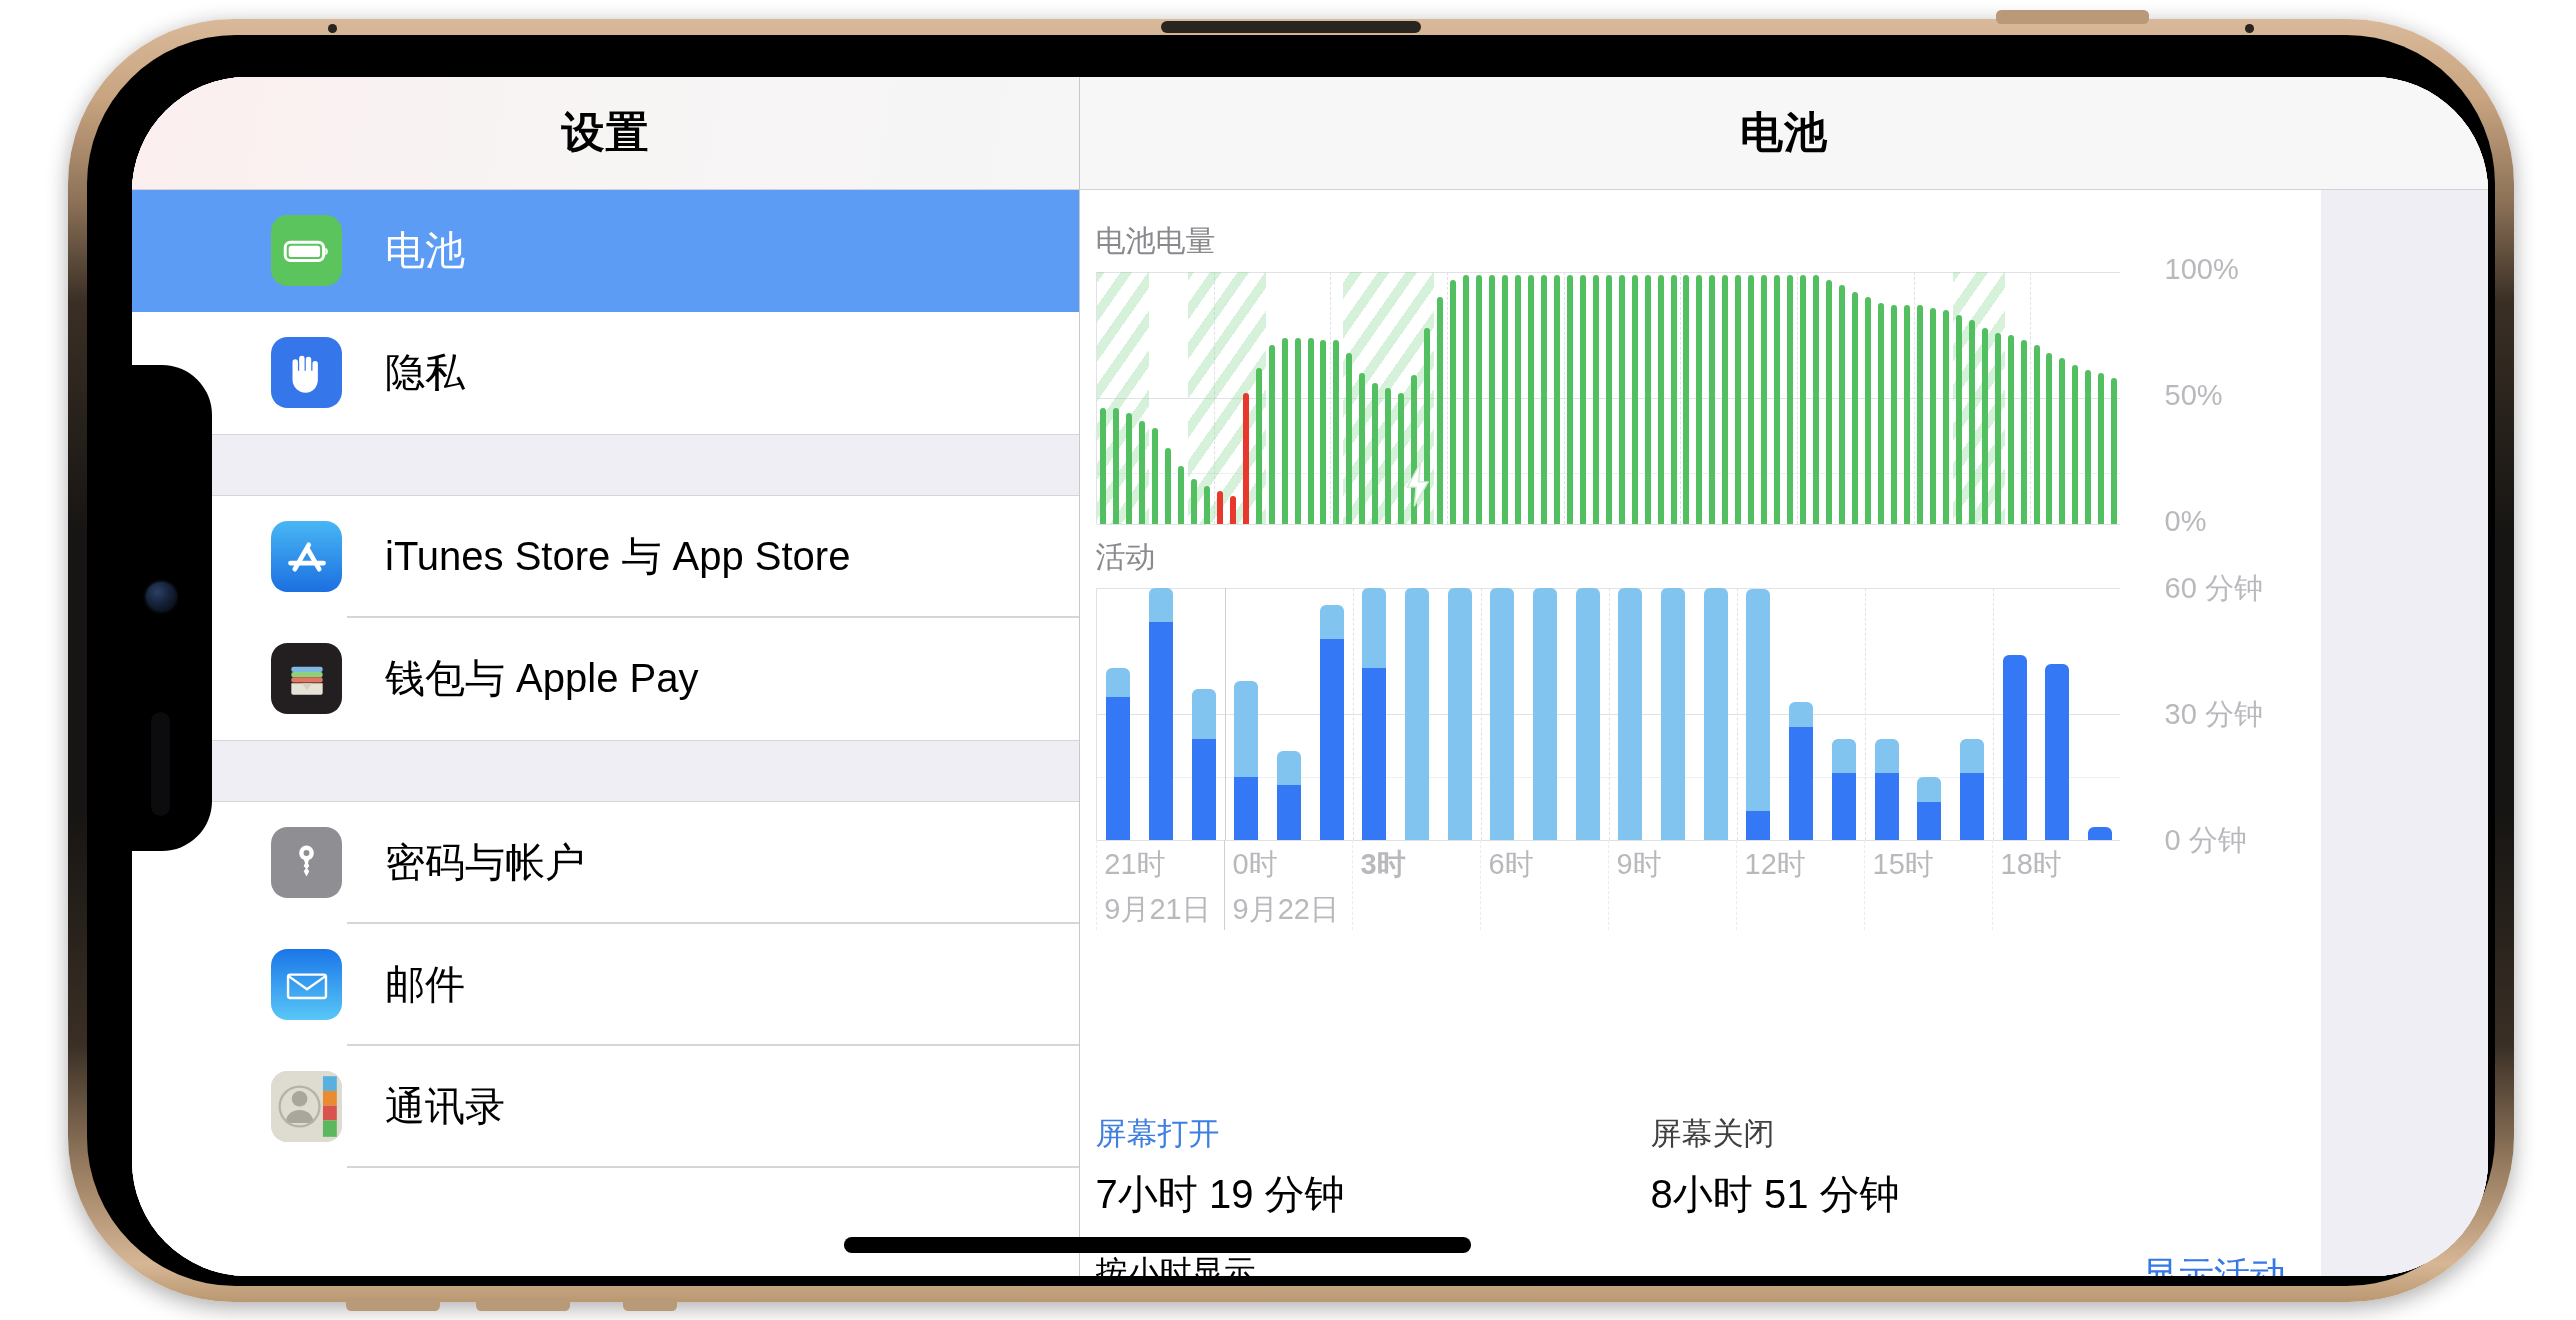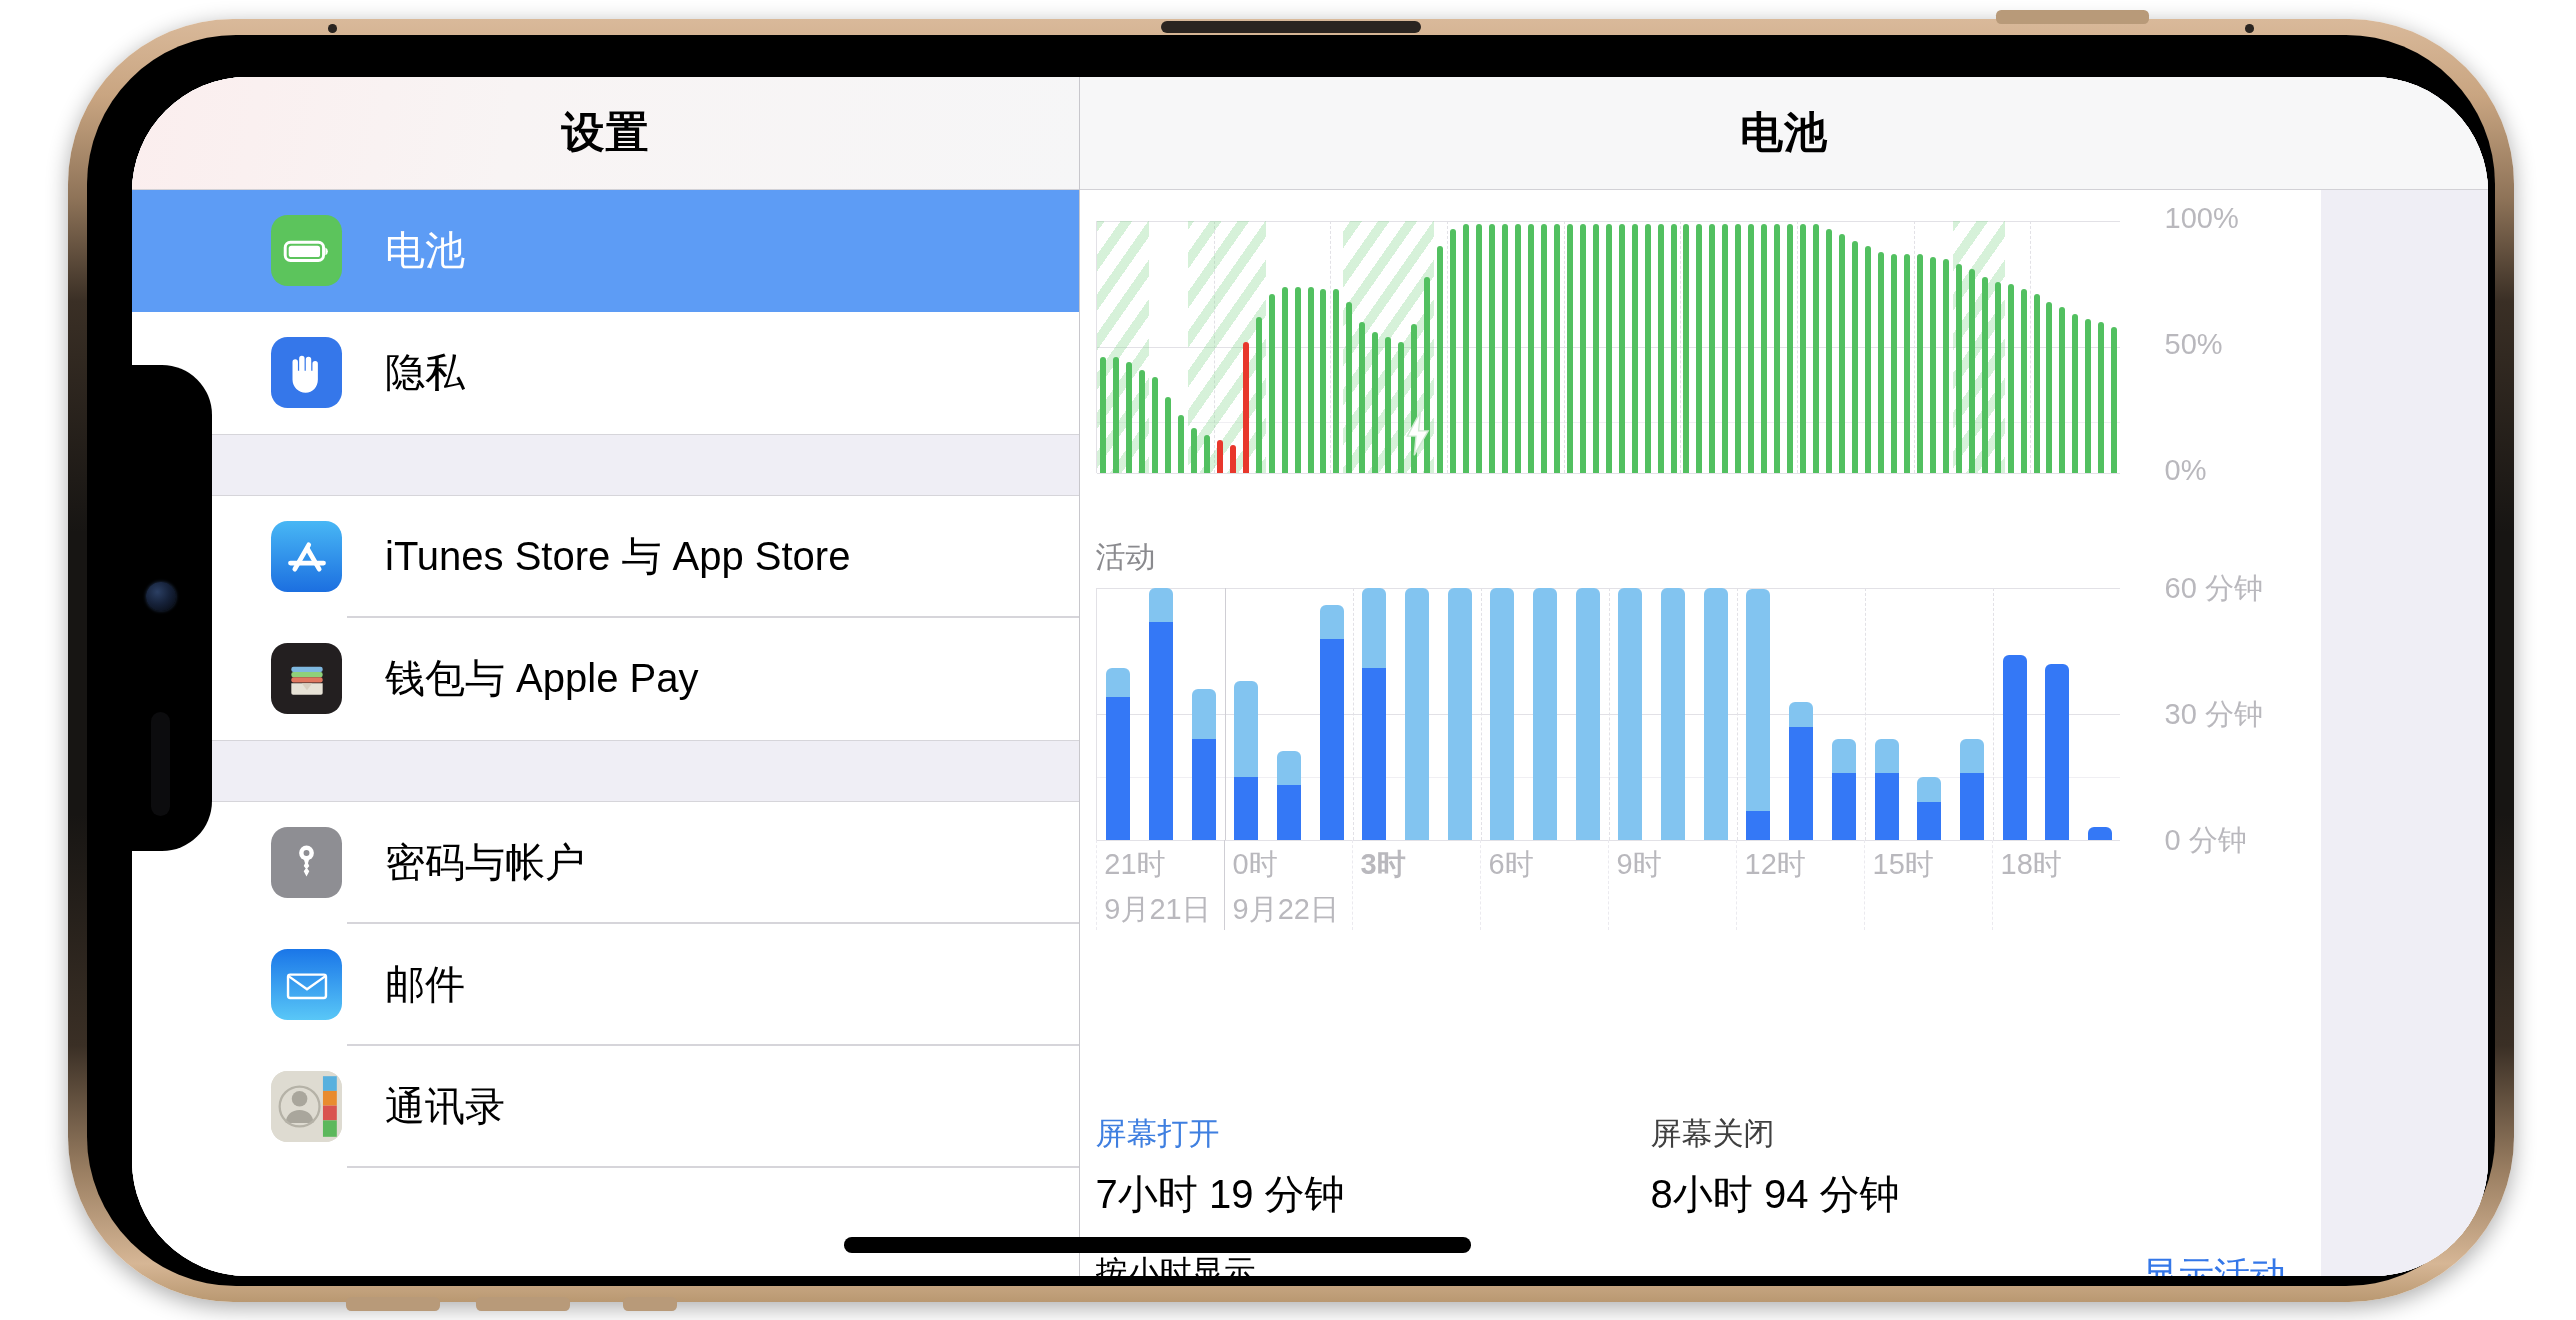--- a/index.html
+++ b/index.html
@@ -336,20 +336,21 @@
 
         <div id="detail">
           <div class="navbar" id="detail-navbar">
             <span class="navbar-title">电池</span>
           </div>
 
           <div id="detail-body">
             <div id="detail-card">
 
               <div class="chart-section" id="sec-battery" style="position:absolute;left:0;top:31px;width:100%;">
+                <div class="chart-title">电池电量</div>
                 <div class="chart-area" id="battery-chart-area" style="height:252px;width:1024px;">
                     <div class="grid-h" style="top: 0px;"></div>
                     <div class="y-label" style="left: 1068px; top: -19px;">100%</div>
                     <div class="grid-h" style="top: 126px;"></div>
                     <div class="y-label" style="left: 1068px; top: 107px;">50%</div>
                     <div class="grid-h" style="top: 252px;"></div>
                     <div class="y-label" style="left: 1068px; top: 233px;">0%</div>
                     <div class="grid-h" style="top: 201px; background: rgb(240, 239, 243);"></div>
                     <div class="grid-v dashed" style="left: 117px;"></div>
                     <div class="grid-v dashed" style="left: 233px;"></div>
@@ -526,21 +527,21 @@
                   </div>
               </div>
 
               <div id="summary">
                 <div class="sum-block" style="width:555px;">
                   <div class="sum-label on">屏幕打开</div>
                   <div class="sum-value">7小时 19 分钟</div>
                 </div>
                 <div class="sum-block">
                   <div class="sum-label off">屏幕关闭</div>
-                  <div class="sum-value">8小时 94 分钟</div>
+                  <div class="sum-value">8小时 51 分钟</div>
                 </div>
               </div>
 
               <div id="bottom-cut">
                 <span class="cut-text">按小时显示</span>
                 <span class="cut-link">显示活动</span>
               </div>
 
             </div>
           </div>

